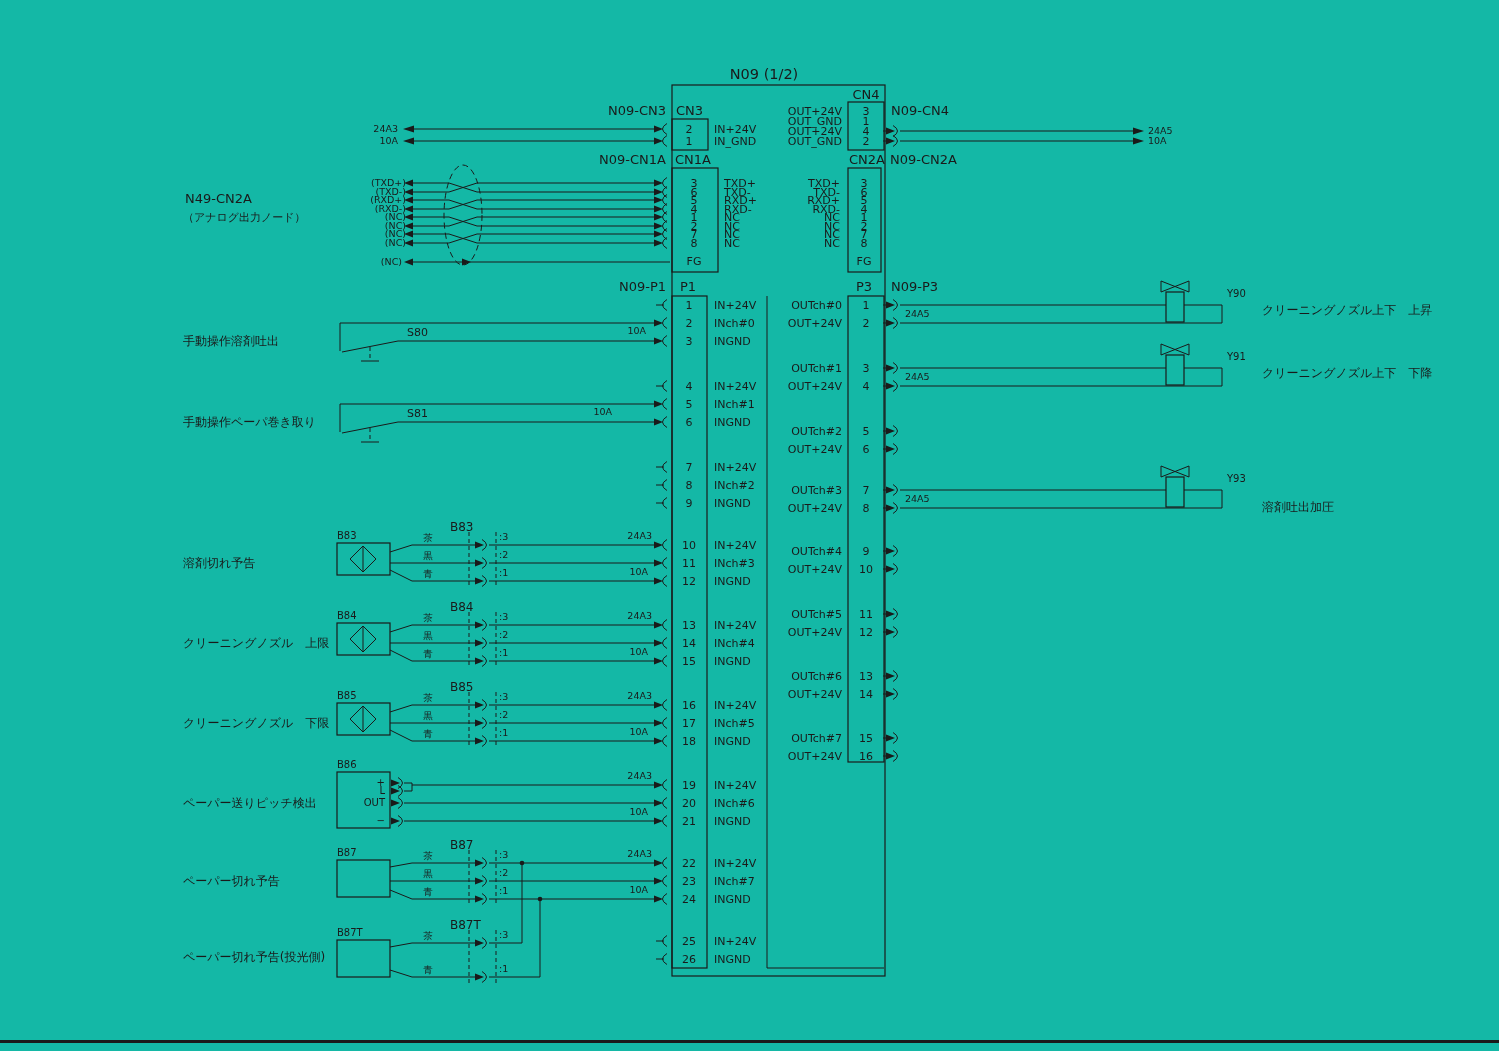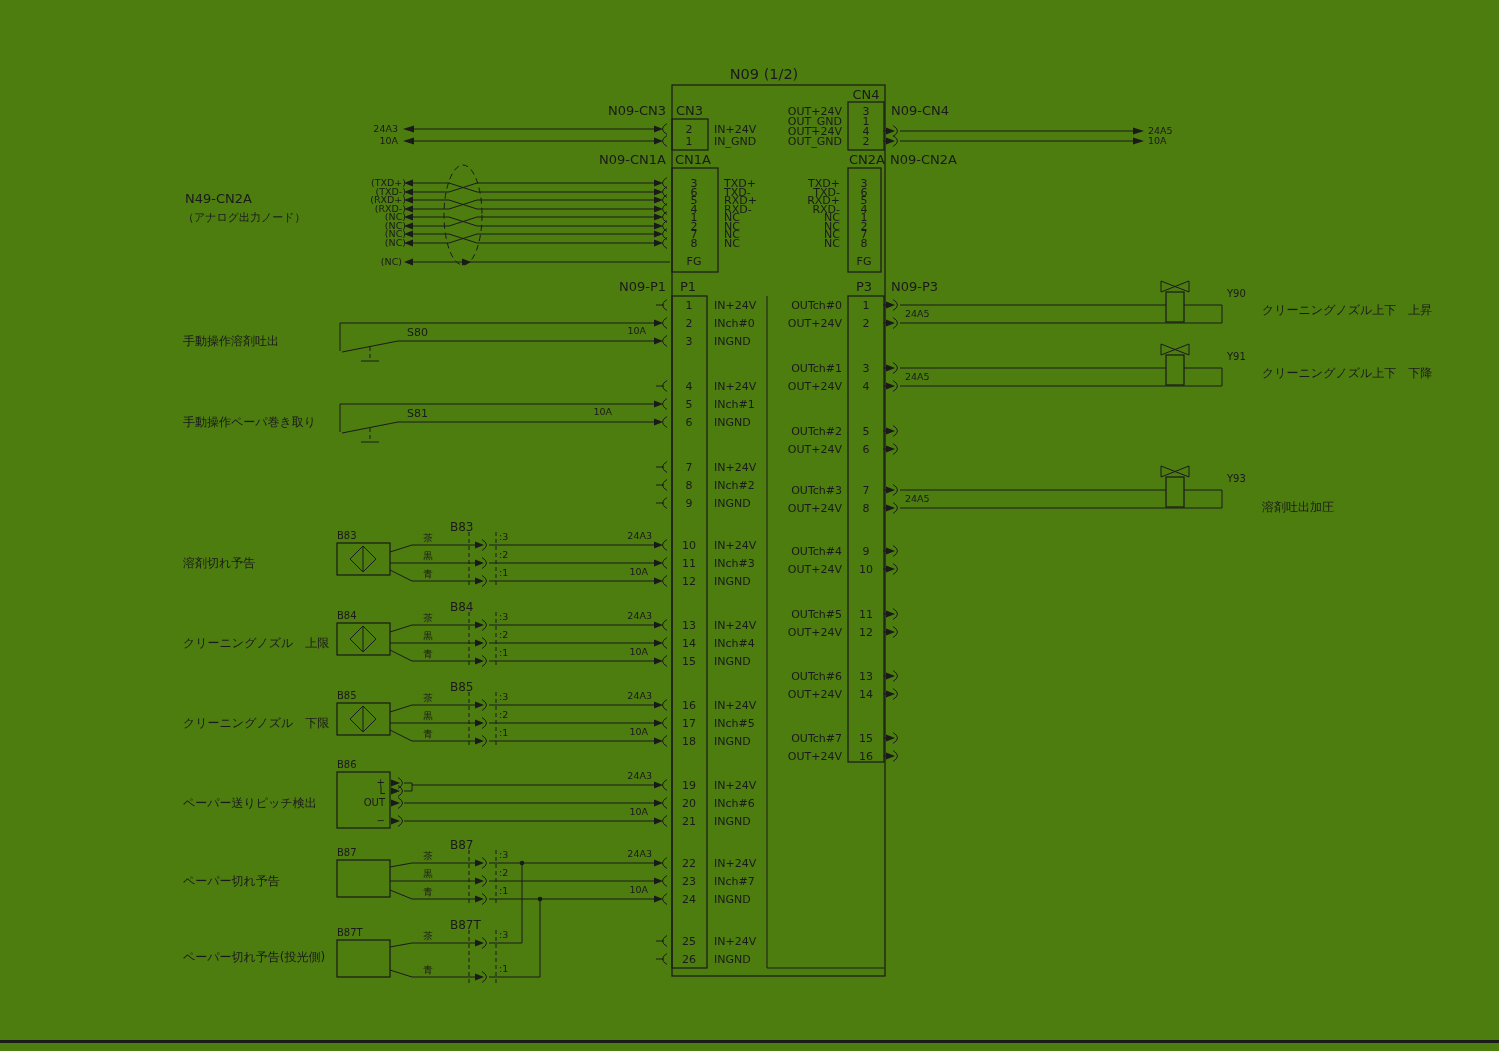--- a/index.html
+++ b/index.html
@@ -1,16 +1,16 @@
 <!DOCTYPE html>
 <html><head>
 <meta charset="utf-8">
 <style>
   html,body{margin:0;padding:0;background:#fff}
-  .stage{position:relative;width:1499px;height:1051px;background:#4d7c0f;overflow:hidden;
+  .stage{position:relative;width:1499px;height:1051px;background:#14b8a6;overflow:hidden;
          font-family:"DejaVu Sans","Liberation Sans",sans-serif}
   svg{display:block}
   svg text{fill:#1a1a1a;font-family:"DejaVu Sans","Liberation Sans",sans-serif}
   .w{stroke:#1a1a1a;stroke-width:1;fill:none}
   .box{stroke:#1a1a1a;stroke-width:1.2;fill:none}
   .dash{stroke:#1a1a1a;stroke-width:1;fill:none;stroke-dasharray:4 3}
   .edash{stroke:#1a1a1a;stroke-width:1;fill:none;stroke-dasharray:6 4}
   .f{fill:#1a1a1a;stroke:none}
   .t9{font-size:9.5px}
   .t10{font-size:10px}

